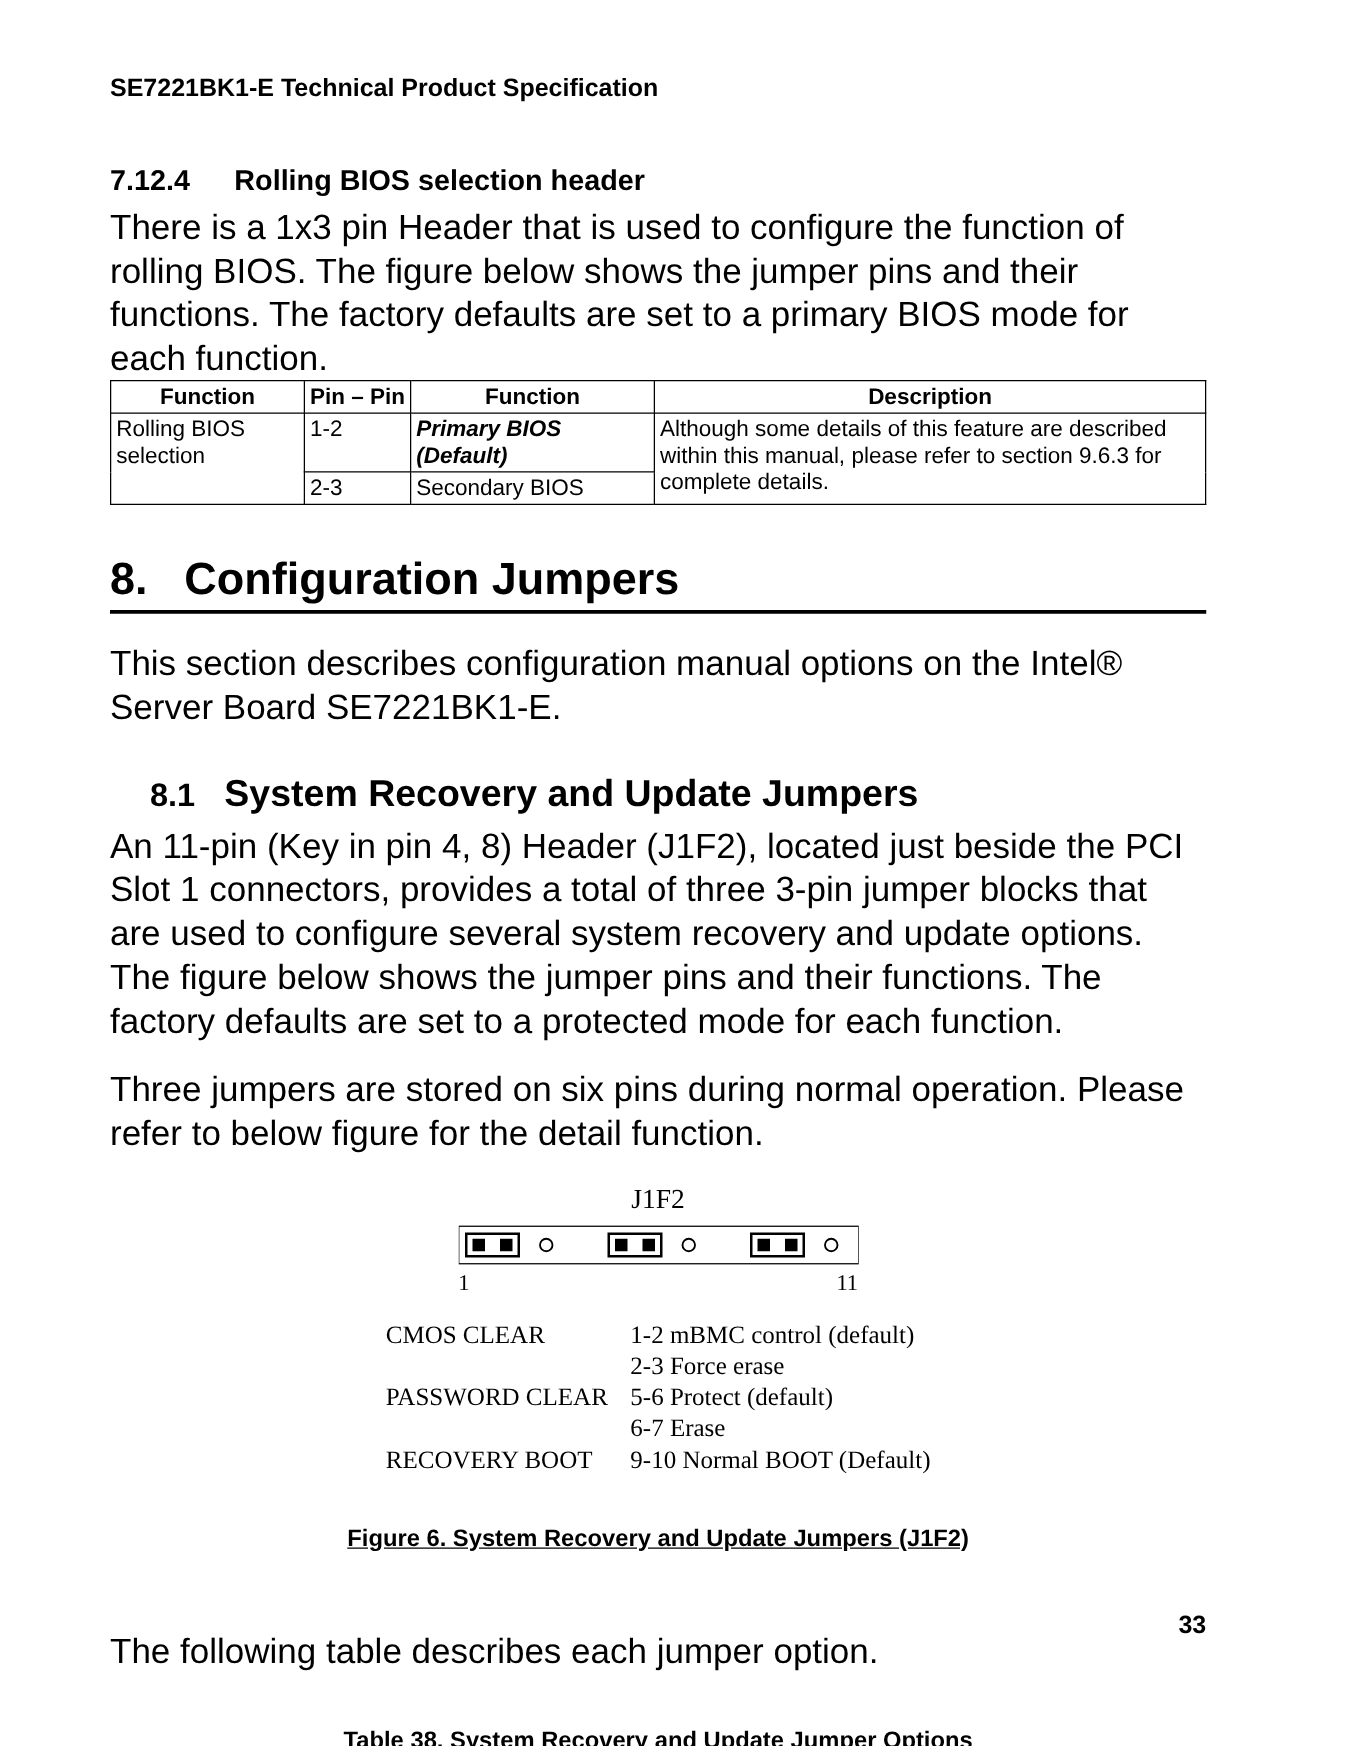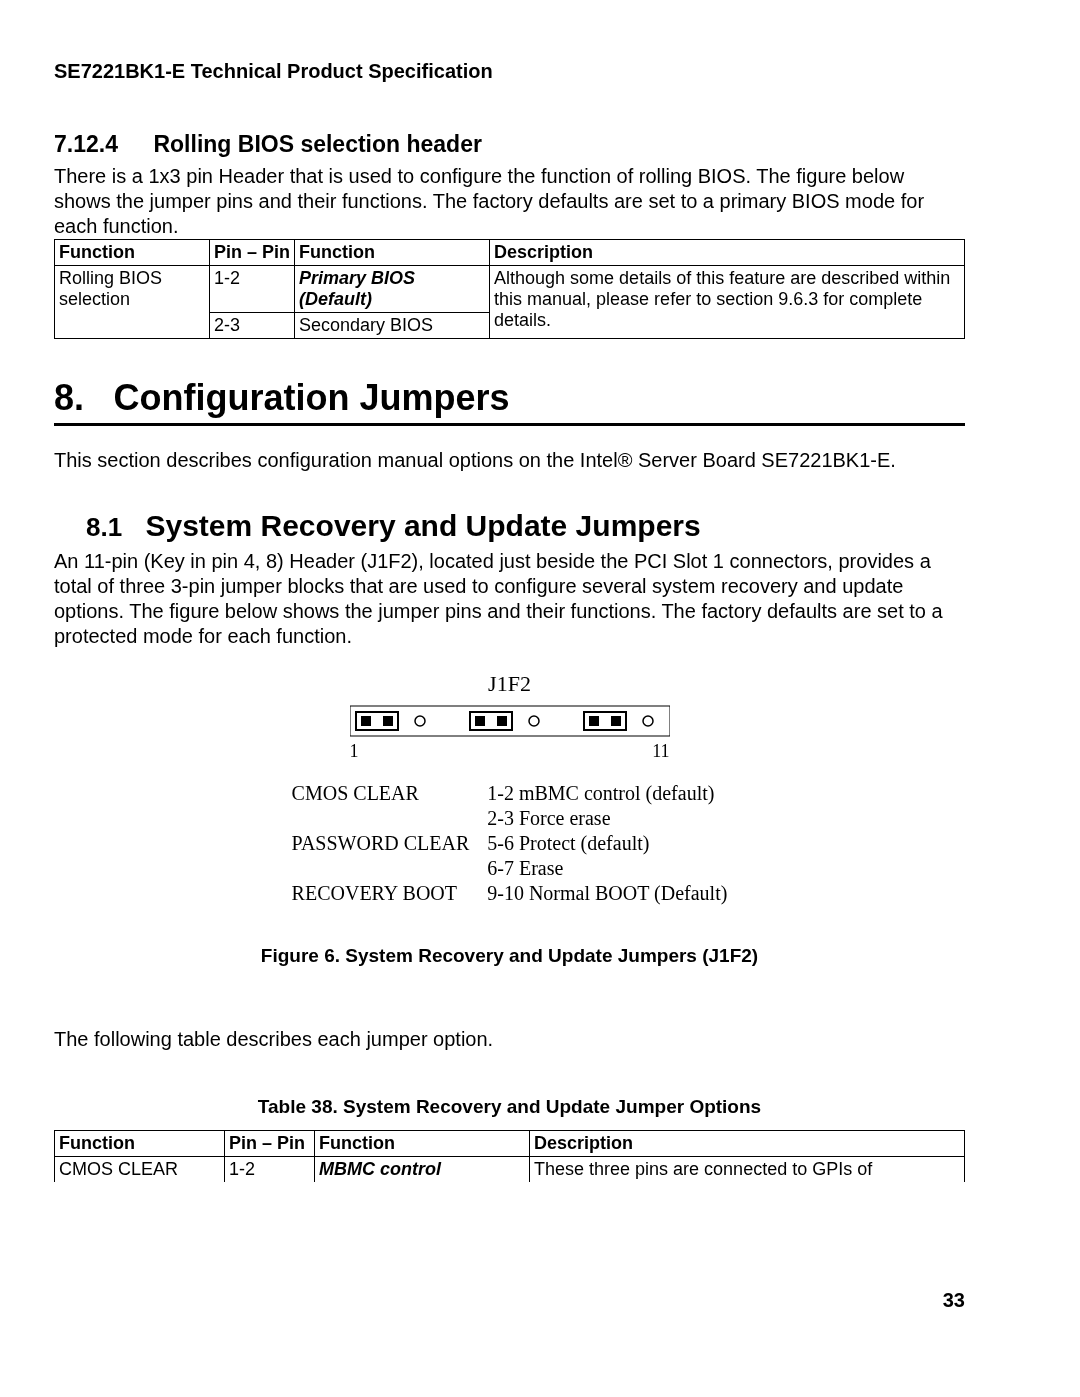--- a/index.html
+++ b/index.html
@@ -10,41 +10,41 @@
     height: 1397px;
     background: #ffffff;
     font-family: Arial, Helvetica, sans-serif;
     color: #000000;
   }
   .page {
     position: relative;
     box-sizing: border-box;
     width: 1080px;
     height: 1352px;
-    padding: 60px 115px 40px 54px;
+    padding: 60px 115px 40px 88px;
   }
   .running-header {
     font-weight: bold;
     font-size: 20px;
     margin-bottom: 48px;
   }
   .sec-num {
     display: inline-block;
     width: 95px;
     font-weight: bold;
     font-size: 23px;
     vertical-align: top;
   }
   .sec-title {
     display: inline-block;
     font-weight: bold;
     font-size: 23px;
   }
   .body-text {
-    font-size: 20px;
+    font-size: 28px;
     line-height: 1.25;
     margin: 6px 0 0 0;
   }
   .table-caption {
     text-align: center;
     font-weight: bold;
     font-size: 19px;
     margin: 54px 0 12px 0;
   }
   table.pinout {
@@ -52,21 +52,21 @@
     width: 100%;
     font-size: 18px;
   }
   table.pinout th, table.pinout td {
     border: 1px solid #000;
     padding: 2px 4px;
     vertical-align: top;
     text-align: left;
   }
   table.pinout th {
-    text-align: left;
+    text-align: center;
     font-weight: bold;
     white-space: nowrap;
   }
   .chapter {
     margin-top: 38px;
     border-bottom: 3px solid #000;
     padding-bottom: 4px;
   }
   .chapter-num {
     display: inline-block;
@@ -117,20 +117,21 @@
   }
   .fig-legend td {
     padding: 0 8px;
     vertical-align: top;
   }
   .figure-caption {
     text-align: center;
     font-weight: bold;
     font-size: 19px;
     margin-top: 34px;
+    text-decoration: underline;
   }
   .page-number {
     position: absolute;
     bottom: 40px;
     right: 115px;
     font-weight: bold;
     font-size: 20px;
   }
   .bi { font-style: italic; font-weight: bold; }
   .center { text-align: center; }
@@ -179,20 +180,21 @@
     <span class="chapter-num">8.</span>
     <span class="chapter-title">Configuration Jumpers</span>
   </div>
   <p class="body-text" style="margin-top:22px">This section describes configuration manual options on the Intel® Server Board SE7221BK1-E.</p>
 
   <div class="subchapter">
     <span class="sub-num">8.1</span>
     <span class="sub-title">System Recovery and Update Jumpers</span>
   </div>
   <p class="body-text">An 11-pin (Key in pin 4, 8) Header (J1F2), located just beside the PCI Slot 1 connectors, provides a total of three 3-pin jumper blocks that are used to configure several system recovery and update options. The figure below shows the jumper pins and their functions. The factory defaults are set to a protected mode for each function.</p>
+  <p class="body-text" style="margin-top:20px">Three jumpers are stored on six pins during normal operation. Please refer to below figure for the detail function.</p>
 
   <div class="figure-block">
     <div class="fig-title">J1F2</div>
 
     <svg class="jumper-svg" width="320" height="40" viewBox="0 0 320 40">
       <rect x="0" y="5" width="320" height="30" fill="none" stroke="#000" stroke-width="1"></rect>
 
       <rect x="6" y="11" width="42" height="18" fill="none" stroke="#000" stroke-width="2"></rect>
       <rect x="11" y="15" width="10" height="10" fill="#000"></rect>
       <rect x="33" y="15" width="10" height="10" fill="#000"></rect>

